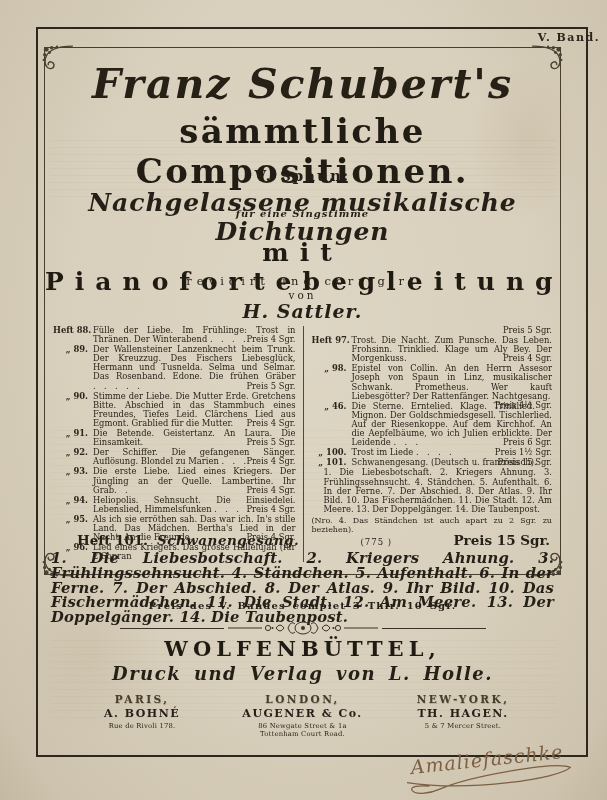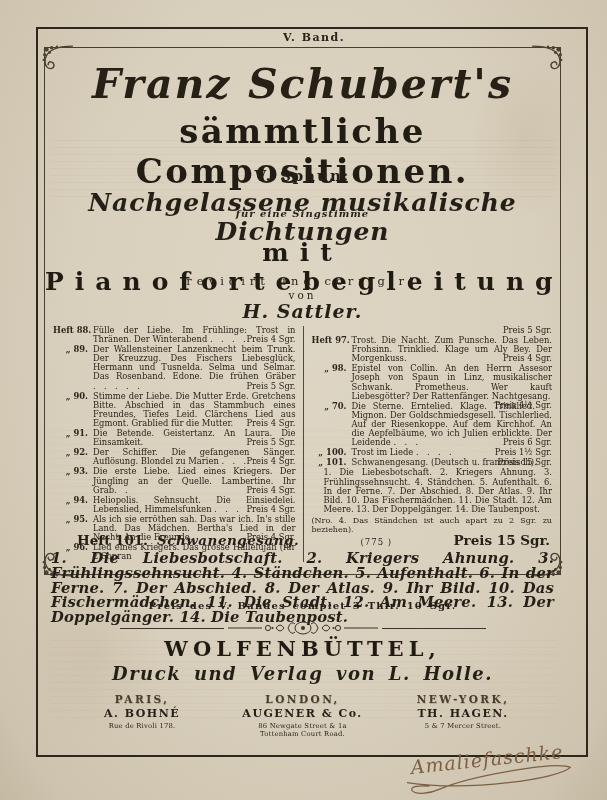--- a/index.html
+++ b/index.html
@@ -3,21 +3,21 @@
 <meta charset="utf-8">
 <style>
   html,body{margin:0;padding:0;}
   body{width:607px;height:800px;font-family:"DejaVu Serif", serif;color:#241f17;}
   .page{position:relative;width:607px;height:800px;overflow:hidden;
     background:radial-gradient(ellipse at 50% 42%, #ded6c4 0%, #d8cfbc 55%, #cdc3ae 90%, #c4b9a2 100%);}
   .stain{position:absolute;border-radius:50%;pointer-events:none;}
   .bleed{position:absolute;left:50px;right:50px;opacity:.35;pointer-events:none;
     background:repeating-linear-gradient(to bottom, rgba(110,92,62,.14) 0 1px, rgba(0,0,0,0) 1px 7px);}
   .outer-frame{position:absolute;left:36px;top:27px;width:548px;height:726px;border:2px solid #2d271e;}
-  .band-header{position:absolute;left:40px;top:31px;width:548px;text-align:center;
+  .band-header{position:absolute;left:52px;top:31px;width:548px;text-align:right;
     font-size:11px;font-weight:bold;letter-spacing:1.5px;color:#2a241b;}
   .inner-frame{position:absolute;left:44px;top:47px;width:517px;height:528px;
     border:1px solid #473e2e;box-sizing:border-box;}
   .corner{position:absolute;width:34px;height:34px;color:#4a4233;}
   .corner svg{width:34px;height:34px;display:block;}
   .c-tl{left:-4px;top:-4px;}
   .c-tr{right:-4px;top:-4px;transform:scaleX(-1);}
   .c-bl{left:-4px;bottom:-4px;transform:scaleY(-1);}
   .c-br{right:-4px;bottom:-4px;transform:scale(-1,-1);}
   .sec{position:absolute;left:0;right:0;text-align:center;}
@@ -148,21 +148,21 @@
         <div class="toc-entry"><span class="toc-label">„ 92.</span><span>Der Schiffer. Die gefangenen Sänger. Auflösung. Blondel zu Marien . . . .</span><span class="toc-price">Preis 4 Sgr.</span></div>
         <div class="toc-entry"><span class="toc-label">„ 93.</span><span>Die erste Liebe. Lied eines Kriegers. Der Jüngling an der Quelle. Lambertine. Ihr Grab. .</span><span class="toc-price">Preis 4 Sgr.</span></div>
         <div class="toc-entry"><span class="toc-label">„ 94.</span><span>Heliopolis. Sehnsucht. Die Einsiedelei. Lebenslied, Himmelsfunken . . . . .</span><span class="toc-price">Preis 4 Sgr.</span></div>
         <div class="toc-entry"><span class="toc-label">„ 95.</span><span>Als ich sie erröthen sah. Das war ich. In's stille Land. Das Mädchen. Bertha's Lied in der Nacht. An die Freunde.</span><span class="toc-price">Preis 4 Sgr.</span></div>
         <div class="toc-entry"><span class="toc-label">„ 96.</span><span>Lied eines Kriegers. Das grosse Hallelujah (für 2 Sopran</span></div>
       </div>
       <div class="toc-col right">
         <div class="toc-entry"><span class="toc-label"></span><span class="toc-price">Preis 5 Sgr.</span></div>
         <div class="toc-entry"><span class="toc-label">Heft 97.</span><span>Trost. Die Nacht. Zum Punsche. Das Leben. Frohsinn. Trinklied. Klage um Aly Bey. Der Morgenkuss.</span><span class="toc-price">Preis 4 Sgr.</span></div>
         <div class="toc-entry"><span class="toc-label">„ 98.</span><span>Epistel von Collin. An den Herrn Assesor Joseph von Spaun in Linz, musikalischer Schwank. Prometheus. Wer kauft Liebesgötter? Der Rattenfänger. Nachtgesang.</span><span class="toc-price">Preis 4½ Sgr.</span></div>
-        <div class="toc-entry"><span class="toc-label">„ 70.</span><span>Die Sterne. Erntelied. Klage. Trinklied. Mignon. Der Goldschmiedsgesell. Tischlerlied. Auf der Riesenkoppe. Auf dem Kirchhof. An die Aepfelbäume, wo ich Julien erblickte. Der Leidende . . .</span><span class="toc-price">Preis 6 Sgr.</span></div>
+        <div class="toc-entry"><span class="toc-label">„ 46.</span><span>Die Sterne. Erntelied. Klage. Trinklied. Mignon. Der Goldschmiedsgesell. Tischlerlied. Auf der Riesenkoppe. Auf dem Kirchhof. An die Aepfelbäume, wo ich Julien erblickte. Der Leidende . . .</span><span class="toc-price">Preis 6 Sgr.</span></div>
         <div class="toc-entry"><span class="toc-label">„ 100.</span><span>Trost im Liede . . . .</span><span class="toc-price">Preis 1½ Sgr.</span></div>
         <div class="toc-entry"><span class="toc-label">„ 101.</span><span>Schwanengesang. (Deutsch u. französisch).</span><span class="toc-price">Preis 15 Sgr.</span></div>
         <div class="toc-sub">1. Die Liebesbotschaft. 2. Kriegers Ahnung. 3. Frühlingssehnsucht. 4. Ständchen. 5. Aufenthalt. 6. In der Ferne. 7. Der Abschied. 8. Der Atlas. 9. Ihr Bild. 10. Das Fischermädchen. 11. Die Stadt. 12. Am Meere. 13. Der Doppelgänger. 14. Die Taubenpost.</div>
         <div class="toc-note">(Nro. 4. Das Ständchen ist auch apart zu 2 Sgr. zu beziehen).</div>
       </div>
     </div>
 
     <div class="h101">
       <span class="h101-left"><span>Heft 101.</span><span class="h101-title">Schwanengesang.</span></span>
       <span class="plate">(775 )</span>

